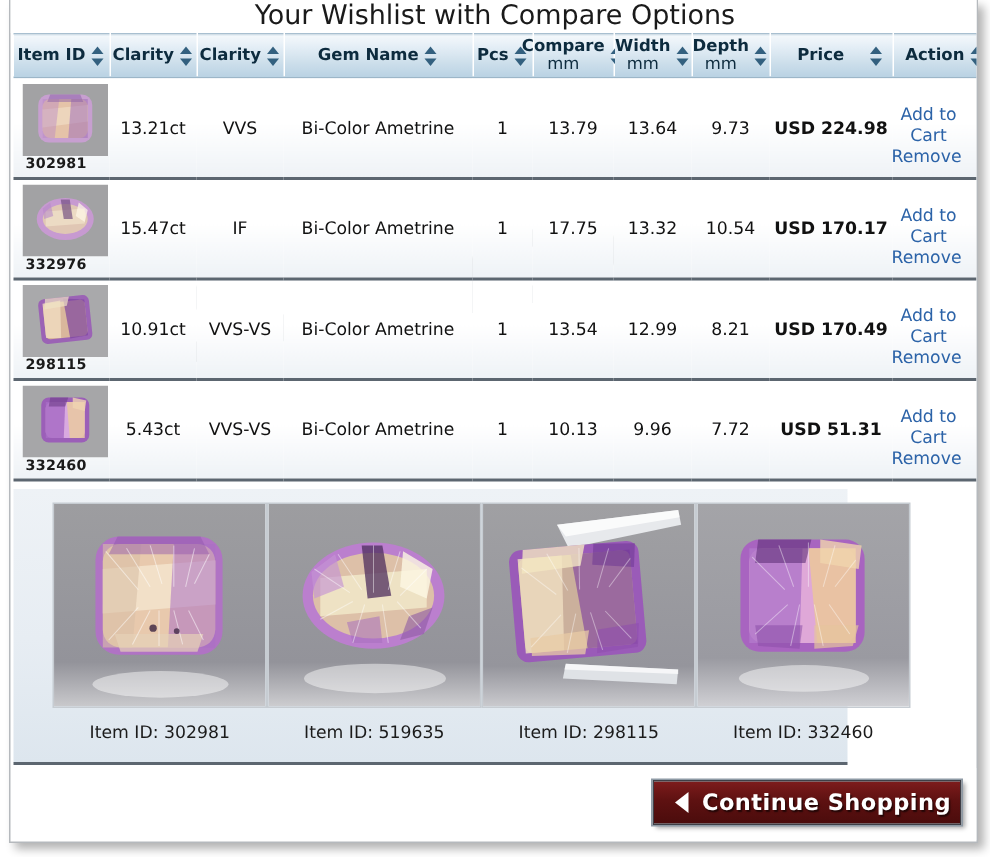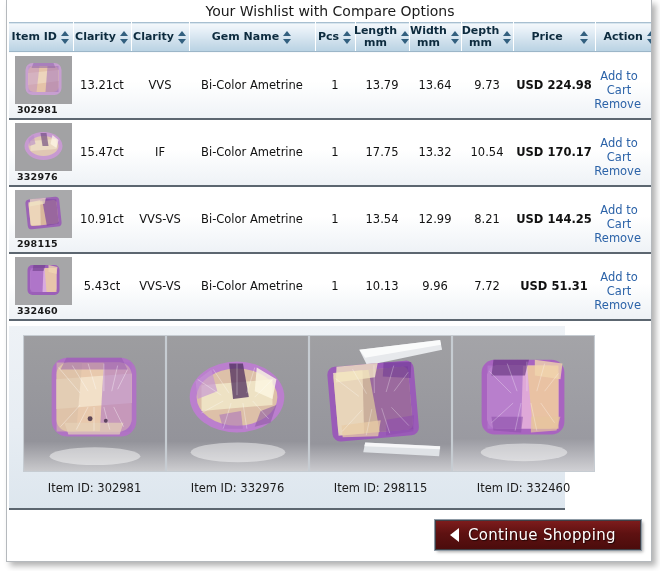--- a/index.html
+++ b/index.html
@@ -22,21 +22,21 @@
     box-shadow: 4px 4px 6px rgba(0,0,0,0.30);
     overflow: hidden;
   }
 
   
   #page-title {
     position: absolute; left: 0; top: 0;
     width: 646px; height: 22px;
     line-height: 22px;
     text-align: center;
-    font-size: 14px;
+    font-size: 18px;
     font-weight: normal;
     color: #1a1a1a;
     background: #ffffff;
   }
 
   
   #watermark {
     position: absolute;
     left: 108px; top: 168px;
     width: 420px;
@@ -83,21 +83,21 @@
 
   .th-inner {
     display: flex;
     align-items: center;
     justify-content: center;
     gap: 4px;
   }
   .th-label { display: inline-block; }
   .th-label .unit {
     display: block;
-    font-weight: bold;
+    font-weight: normal;
     font-size: 11px;
     line-height: 12px;
   }
   .th-label .main { display: block; line-height: 12px; }
 
   .sort-icon {
     display: inline-block;
     width: 9px; height: 15px;
     position: relative;
     flex: 0 0 auto;
@@ -183,20 +183,21 @@
   }
 
   
   #gallery-panel {
     position: absolute;
     left: 2px; top: 326px;
     width: 556px; height: 184px;
     background: linear-gradient(to bottom, #eef2f6 0%, #e7edf3 55%, #dde6ee 100%);
     border-bottom: 2px solid #5c6670;
     z-index: 10;
+    padding-left: 12px;
   }
   #gallery-strip {
     display: flex;
     justify-content: space-between;
     padding: 9px 14px 0 14px;
   }
   .gallery-item { width: 143px; text-align: center; }
   .gallery-img {
     width: 143px; height: 137px;
     display: block;
@@ -235,21 +236,21 @@
   #continue-shopping-button .btn-arrow {
     width: 0; height: 0;
     border-top: 7px solid transparent;
     border-bottom: 7px solid transparent;
     border-right: 9px solid #ffffff;
     flex: 0 0 auto;
   }
   #continue-shopping-button .btn-label {
     color: #ffffff;
     font-size: 15px;
-    font-weight: normal;
+    font-weight: bold;
     letter-spacing: 0.3px;
     text-shadow: 1px 1px 1px rgba(0,0,0,0.6);
   }
 </style>
 </head>
 <body>
 
 <div id="app-window">
 
   <div id="page-title">Your Wishlist with Compare Options</div>
@@ -307,21 +308,21 @@
           <span class="th-inner">
             <span class="th-label">
                 <span class="main">Pcs</span>
               </span>
             <span class="sort-icon"></span>
           </span>
         </th>
         <th>
           <span class="th-inner">
             <span class="th-label">
-              <span class="main">Length</span>
+              <span class="main">Compare</span>
               <span class="unit">mm</span>
             </span>
             <span class="sort-icon"></span>
           </span>
         </th>
         <th>
           <span class="th-inner">
             <span class="th-label">
               <span class="main">Width</span>
               <span class="unit">mm</span>
@@ -440,21 +441,21 @@
             <div class="thumb-id">298115</div>
           </div>
         </td>
         <td>10.91ct</td>
         <td>VVS-VS</td>
         <td>Bi-Color Ametrine</td>
         <td>1</td>
         <td>13.54</td>
         <td>12.99</td>
         <td>8.21</td>
-        <td class="cell-price">USD 144.25</td>
+        <td class="cell-price">USD 170.49</td>
         <td class="cell-action">
           <div class="action-stack">
             <a class="action-link">Add to Cart</a>
             <a class="action-link">Remove</a>
           </div>
         </td>
       </tr>
 
       <tr>
         <td class="cell-thumb">
@@ -559,21 +560,21 @@
               <path d="M0 -34 L0 -2"></path>
                 <path d="M18 -30 L10 -4"></path>
               <path d="M36 -18 L18 0"></path>
                 <path d="M-36 16 L-14 4"></path>
               <path d="M-14 32 L-6 6"></path>
                 <path d="M10 32 L6 6"></path>
               <path d="M32 22 L16 4"></path>
             </g>
           </g>
         </svg>
-        <div class="gallery-caption">Item ID: 332976</div>
+        <div class="gallery-caption">Item ID: 519635</div>
       </div>
 
       <div class="gallery-item">
         <svg class="gallery-img" viewBox="0 0 143 137">
           <defs>
             <linearGradient id="bg3" x1="0" y1="0" x2="0" y2="1">
               <stop offset="0%" stop-color="#a0a0a3"></stop>
                 <stop offset="80%" stop-color="#95959c"></stop>
               <stop offset="100%" stop-color="#cacace"></stop>
             </linearGradient>

